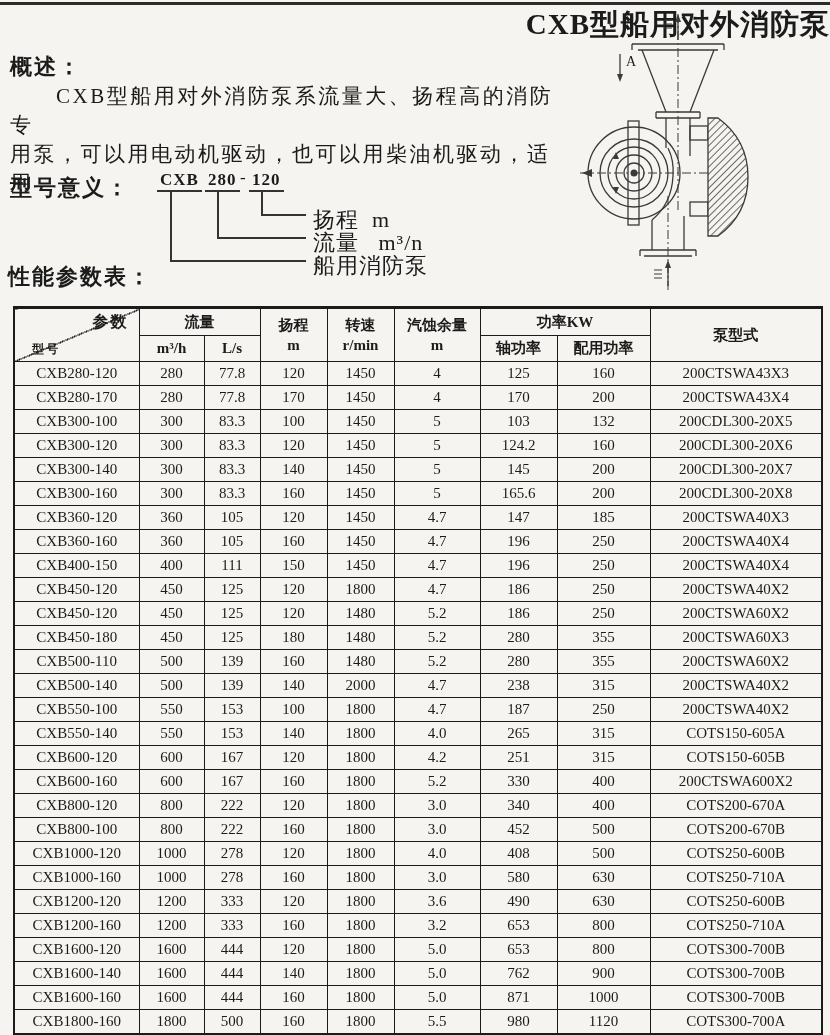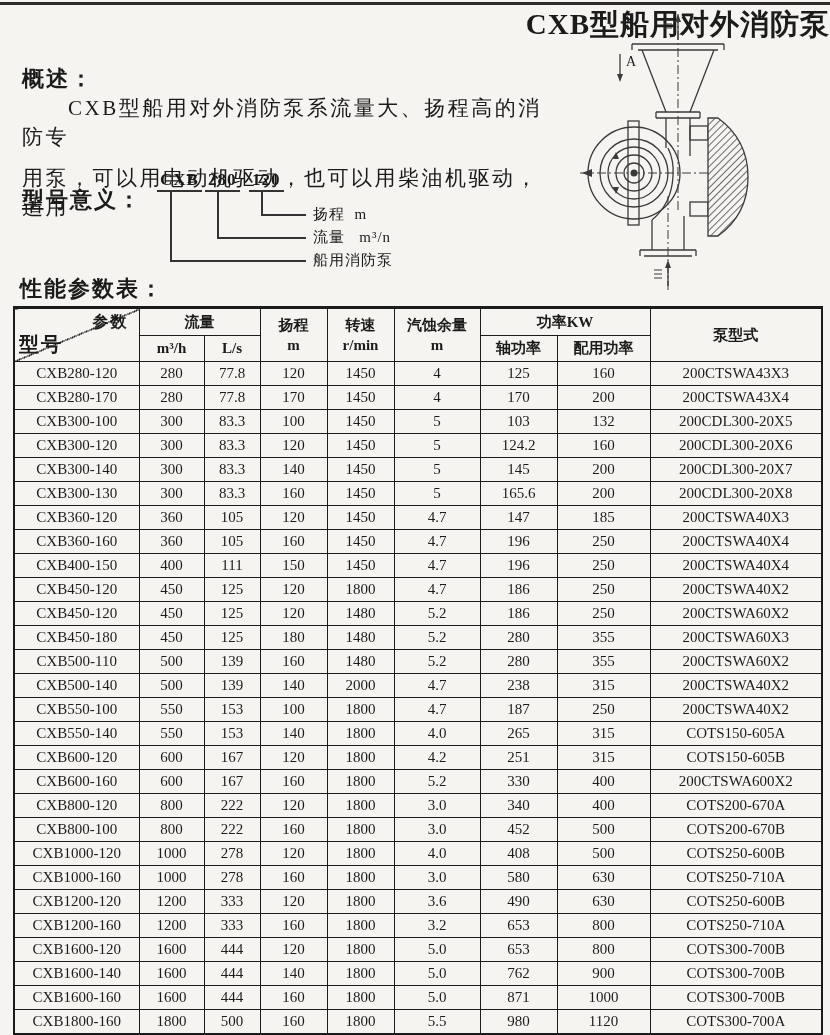--- a/index.html
+++ b/index.html
@@ -7,41 +7,41 @@
     width:830px;height:1035px;position:relative;overflow:hidden;
     background:#f5f4f0;color:#1b1b1b;
     font-family:"Liberation Serif","DejaVu Serif",serif;
   }
   .top-rule{position:absolute;top:2px;left:0;width:830px;height:3px;background:#2c2c2c;}
   .doc-title{
     position:absolute;top:5px;left:0;width:830px;margin:0;text-align:right;
     font-size:29px;font-weight:700;letter-spacing:1px;
   }
   .sec-heading{
-    position:absolute;margin:12px;font-size:22px;font-weight:700;letter-spacing:2px;
+    position:absolute;margin:0;font-size:22px;font-weight:700;letter-spacing:2px;
   }
   #overview-heading{top:52px;left:10px;}
   #model-heading{top:173px;left:10px;}
   #table-heading{top:262px;left:8px;}
   .overview-text{
     position:absolute;top:82px;left:10px;width:560px;
     font-size:21px;line-height:29px;letter-spacing:2.5px;
   }
-  .overview-text p{margin:12px;}
+  .overview-text p{margin:0;}
   .overview-text p.first{text-indent:46px;}
 
   
   .code-part{
     position:absolute;font-size:17px;letter-spacing:1px;
     border-bottom:2px solid #333;padding:0 3px;font-weight:bold;
   }
   .code-dash{position:absolute;font-size:17px;padding:0 2px;}
   .vline{position:absolute;width:2px;background:#333;}
   .hline{position:absolute;height:2px;background:#333;}
-  .model-label{position:absolute;font-size:15px;letter-spacing:1px;white-space:pre;font-family:Liberation Serif, serif;}
+  .model-label{position:absolute;font-size:22px;letter-spacing:1px;white-space:pre;font-family:Liberation Serif, serif;}
 
   
   .pump{position:absolute;left:572px;top:6px;width:258px;height:292px;}
 
   
   .perf-table{
     position:absolute;top:306px;left:13px;width:808px;
     border-collapse:collapse;table-layout:fixed;text-align:center;
     font-size:15px;
   }
@@ -49,21 +49,21 @@
   .perf-table{border:2px solid #1b1b1b;border-top-width:3px;}
   .perf-table thead th{font-weight:600;font-size:15px;}
   .perf-table thead tr.r1{height:28px;}
   .perf-table thead tr.r2{height:26px;}
   .perf-table tbody tr{height:24px;}
   .th2l div{line-height:20px;}
   .corner{position:relative;
     background:linear-gradient(to bottom right,transparent 49.4%,#1b1b1b 49.4%,#1b1b1b 50.6%,transparent 50.6%);
   }
   .corner .c-top{position:absolute;top:3px;right:10px;font-size:16px;letter-spacing:2px;}
-  .corner .c-bot{position:absolute;bottom:3px;left:4px;font-size:20px;letter-spacing:2px;}
+  .corner .c-bot{position:absolute;bottom:3px;left:17px;font-size:12px;letter-spacing:2px;}
 </style>
 </head>
 <body>
 
 <div class="top-rule"></div>
 
 <h1 class="doc-title">CXB型船用对外消防泵</h1>
 
 <svg class="pump" viewBox="0 0 258 292">
   <defs>
@@ -253,21 +253,21 @@
         <td>300</td>
         <td>83.3</td>
         <td>140</td>
         <td>1450</td>
         <td>5</td>
         <td>145</td>
         <td>200</td>
         <td>200CDL300-20X7</td>
       </tr>
       <tr>
-        <td>CXB300-130</td>
+        <td>CXB300-160</td>
         <td>300</td>
         <td>83.3</td>
         <td>160</td>
         <td>1450</td>
         <td>5</td>
         <td>165.6</td>
         <td>200</td>
         <td>200CDL300-20X8</td>
       </tr>
       <tr>

